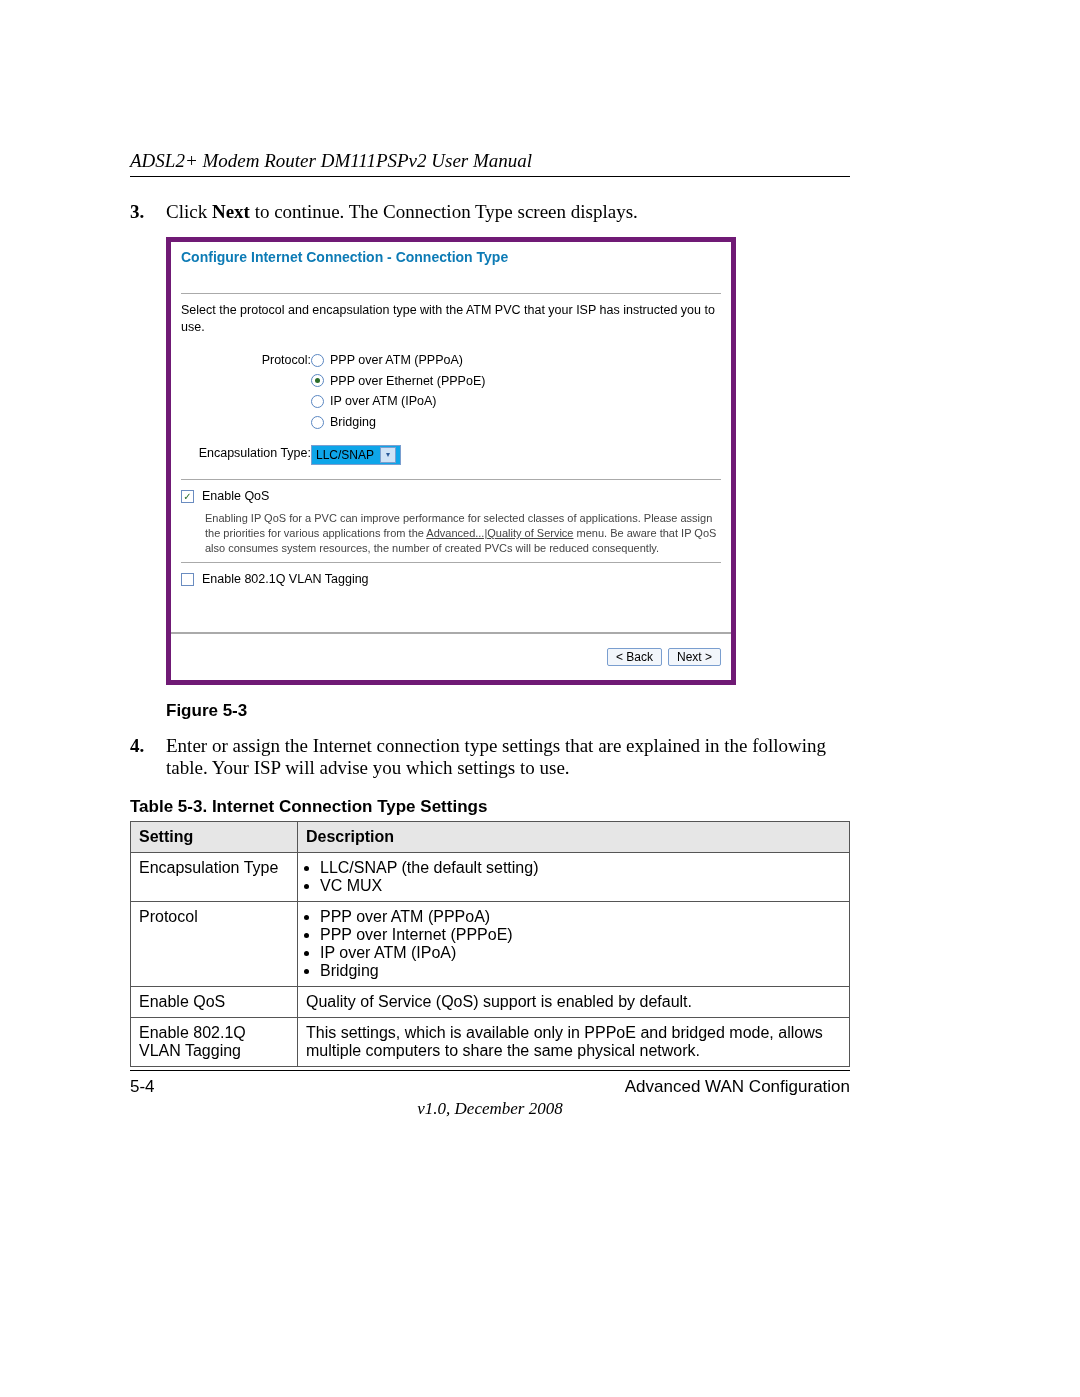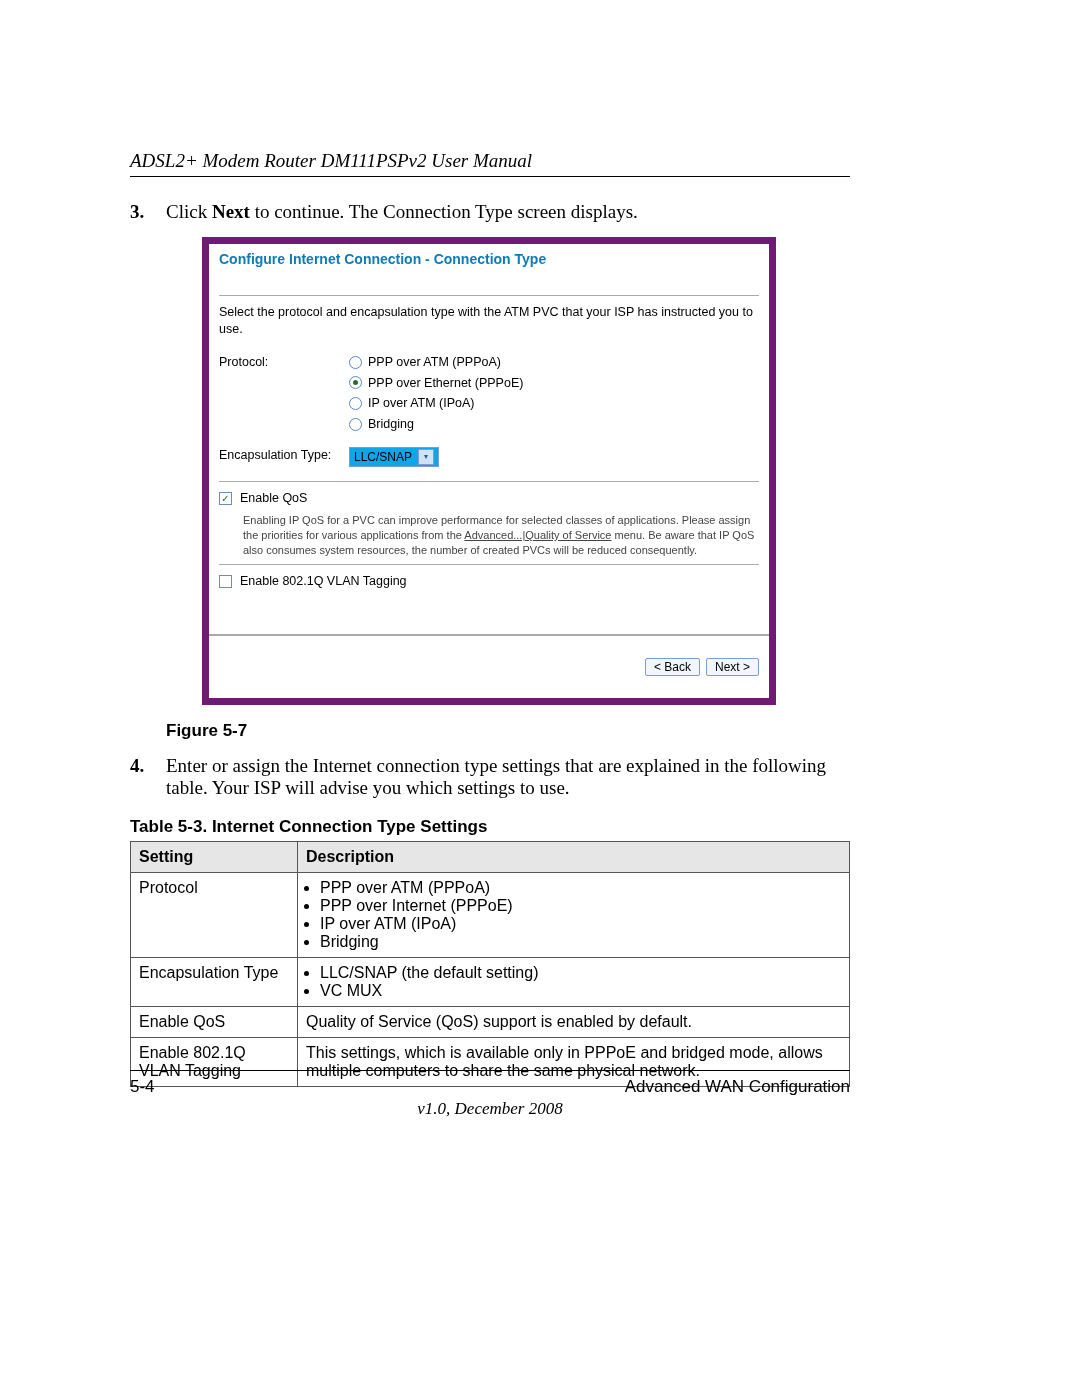--- a/index.html
+++ b/index.html
@@ -98,23 +98,22 @@
   }
   .footer-version {
     text-align: center;
     font-style: italic;
     margin-top: 2px;
     font-size: 17px;
   }
 
   
   .panel {
-    margin-left: 36px;
     width: 560px;
-    border: 7px solid #701a75;
+    border: 5px solid #701a75;
     font-family: Arial, Helvetica, sans-serif;
     font-size: 12.5px;
     background: #fff;
     line-height: 1.35;
   }
   .panel-inner {
     padding: 6px 10px 4px 10px;
   }
   .panel-title {
     color: #0d7bb5;
@@ -127,20 +126,21 @@
     border-top: 1px solid #aaa;
     margin: 0 0 8px 0;
   }
   .panel-instructions {
     margin-bottom: 16px;
   }
   .panel-row {
     display: flex;
     align-items: flex-start;
     margin-bottom: 14px;
+    text-align: right;
   }
   .panel-label {
     width: 130px;
     flex: none;
   }
   .radio-group {
     display: flex;
     flex-direction: column;
     gap: 4px;
   }
@@ -207,21 +207,21 @@
   .qos-note {
     font-size: 11px;
     color: #444;
     margin: 6px 0 4px 24px;
   }
   .qos-note .u {
     text-decoration: underline;
   }
   .panel-footer {
     border-top: 2px solid #aaa;
-    padding: 22px 10px;
+    padding: 14px 10px;
     display: flex;
     justify-content: flex-end;
     gap: 6px;
   }
   .win-btn {
     border: 1px solid #7a9ecf;
     background: #f2f6fb;
     padding: 1px 8px;
     font-size: 12px;
     font-family: Arial, Helvetica, sans-serif;
@@ -295,60 +295,60 @@
             <span class="cb"></span>
             <span>Enable 802.1Q VLAN Tagging</span>
           </div>
         </div>
         <div class="panel-footer">
           <button class="win-btn">&lt; Back</button>
           <button class="win-btn">Next &gt;</button>
         </div>
       </div>
 
-      <div class="fig-caption" style="margin-left:0;">Figure 5-7</div>
+      <div class="fig-caption" style="margin-left:0;">Figure 5-3</div>
     </li>
 
     <li>
       <span class="num">4.</span>
       <span>Enter or assign the Internet connection type settings that are explained in the following table.</span>
       <span>Your ISP will advise you which settings to use.</span>
     </li>
   </ol>
 
   <div class="table-title">Table 5-3. Internet Connection Type Settings</div>
   <table class="settings">
     <thead>
       <tr>
         <th style="width:150px;">Setting</th>
         <th>Description</th>
       </tr>
     </thead>
     <tbody>
+      <tr>
+        <td>Encapsulation Type</td>
+        <td>
+          <ul>
+            <li>LLC/SNAP (the default setting)</li>
+            <li>VC MUX</li>
+          </ul>
+        </td>
+      </tr>
       <tr>
         <td>Protocol</td>
         <td>
           <ul>
             <li>PPP over ATM (PPPoA)</li>
             <li>PPP over Internet (PPPoE)</li>
             <li>IP over ATM (IPoA)</li>
             <li>Bridging</li>
           </ul>
         </td>
       </tr>
       <tr>
-        <td>Encapsulation Type</td>
-        <td>
-          <ul>
-            <li>LLC/SNAP (the default setting)</li>
-            <li>VC MUX</li>
-          </ul>
-        </td>
-      </tr>
-      <tr>
         <td>Enable QoS</td>
         <td>Quality of Service (QoS) support is enabled by default.</td>
       </tr>
       <tr>
         <td>Enable 802.1Q VLAN Tagging</td>
         <td>This settings, which is available only in PPPoE and bridged mode, allows multiple computers to share the same physical network.</td>
       </tr>
     </tbody>
   </table>
 

